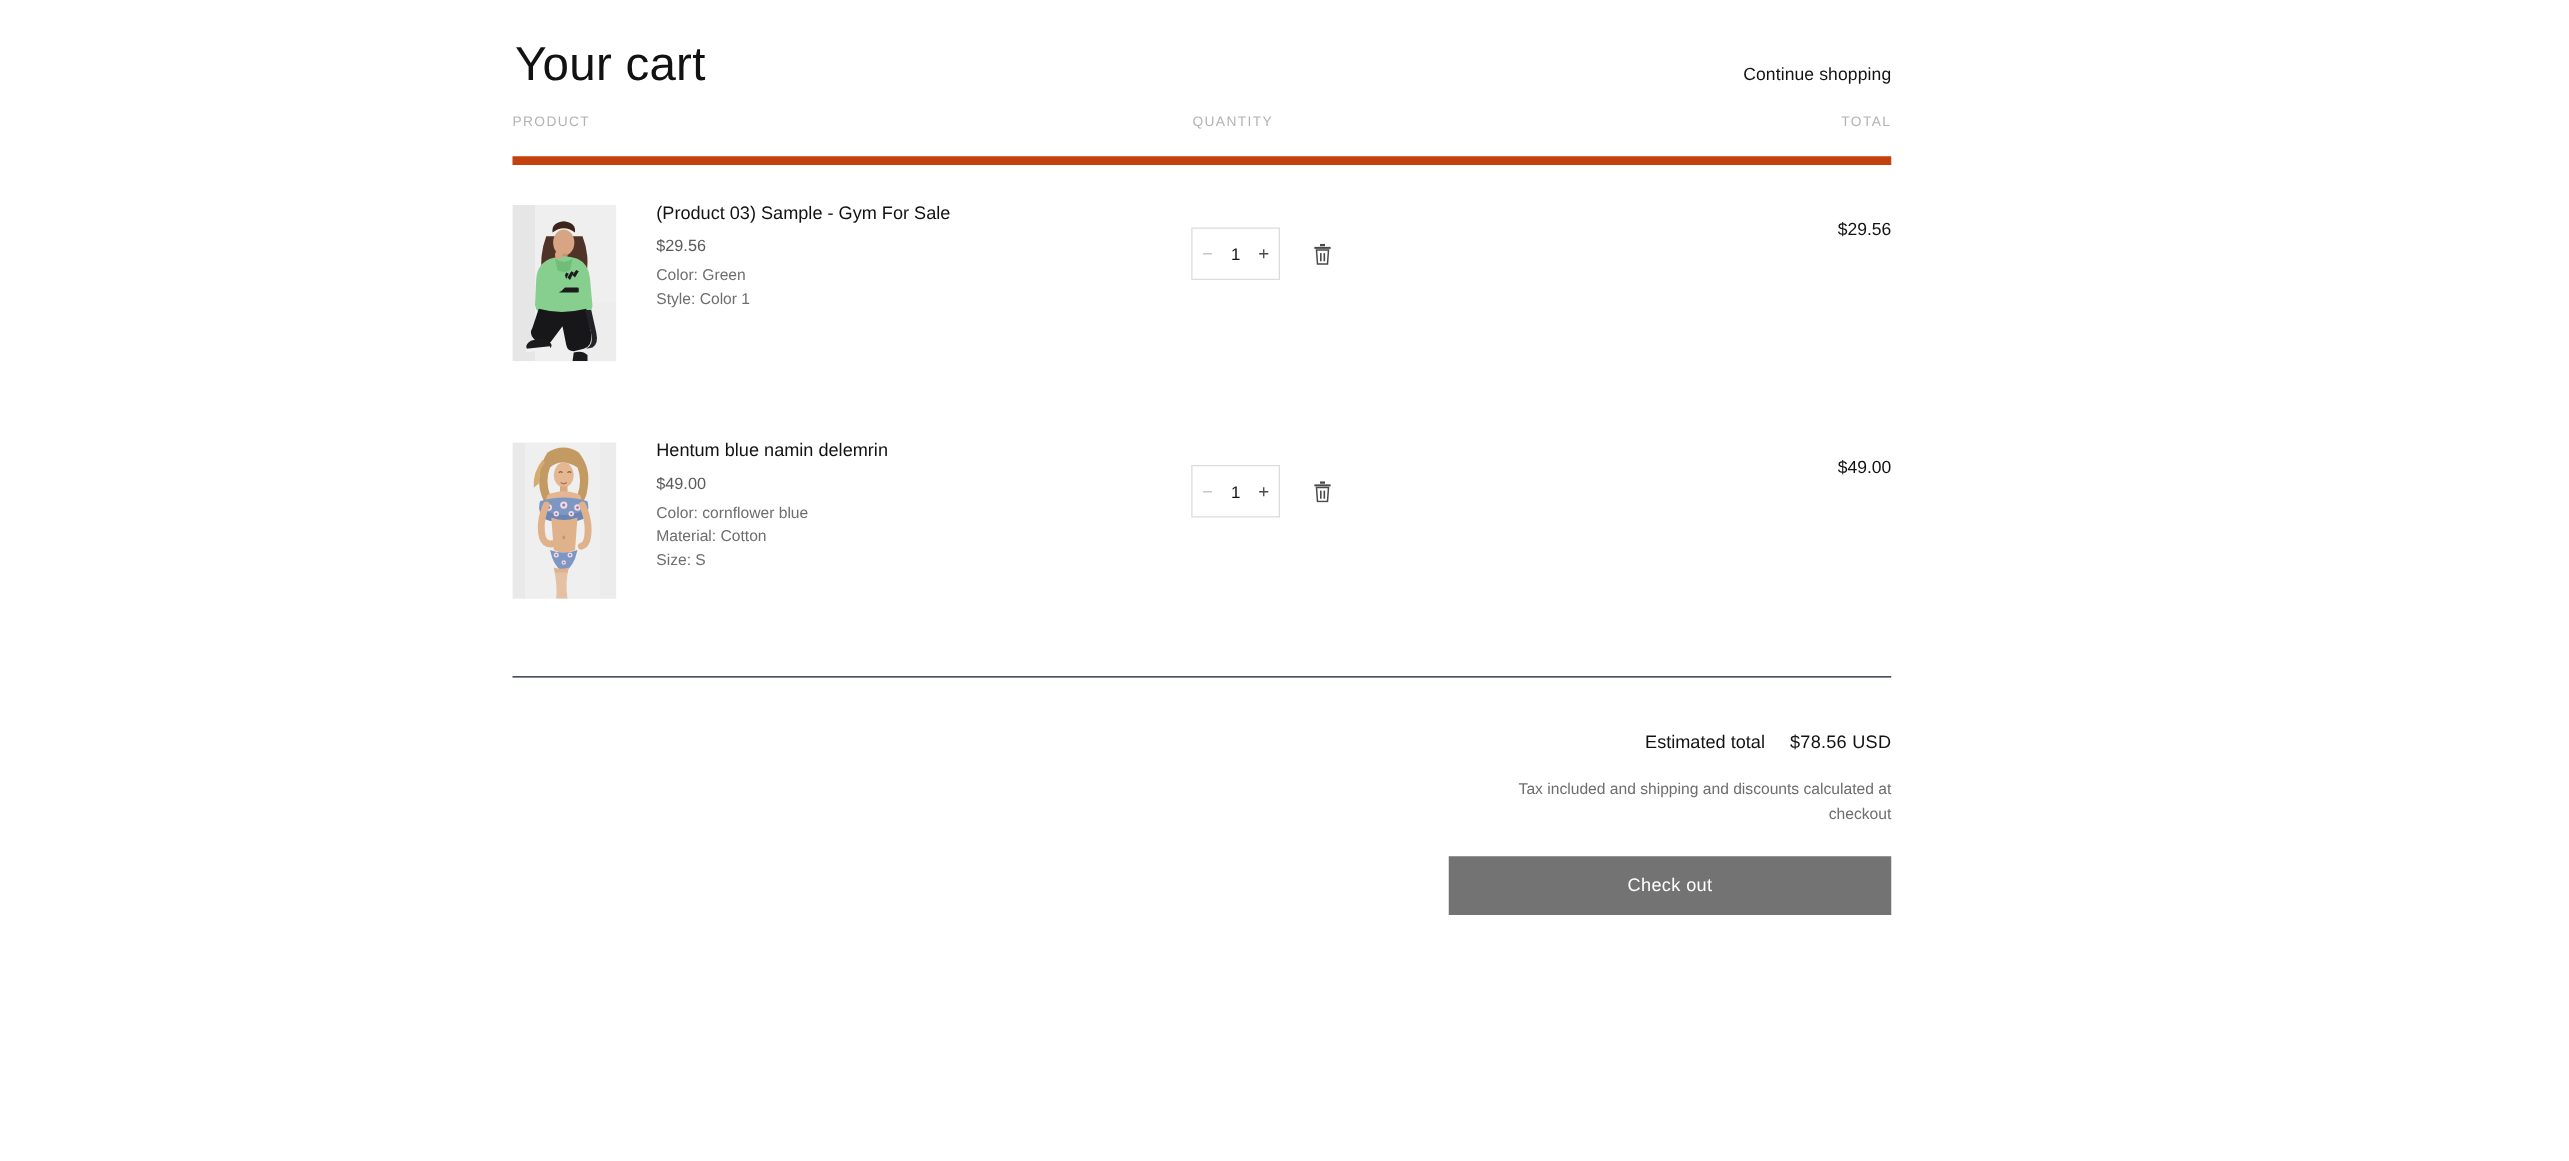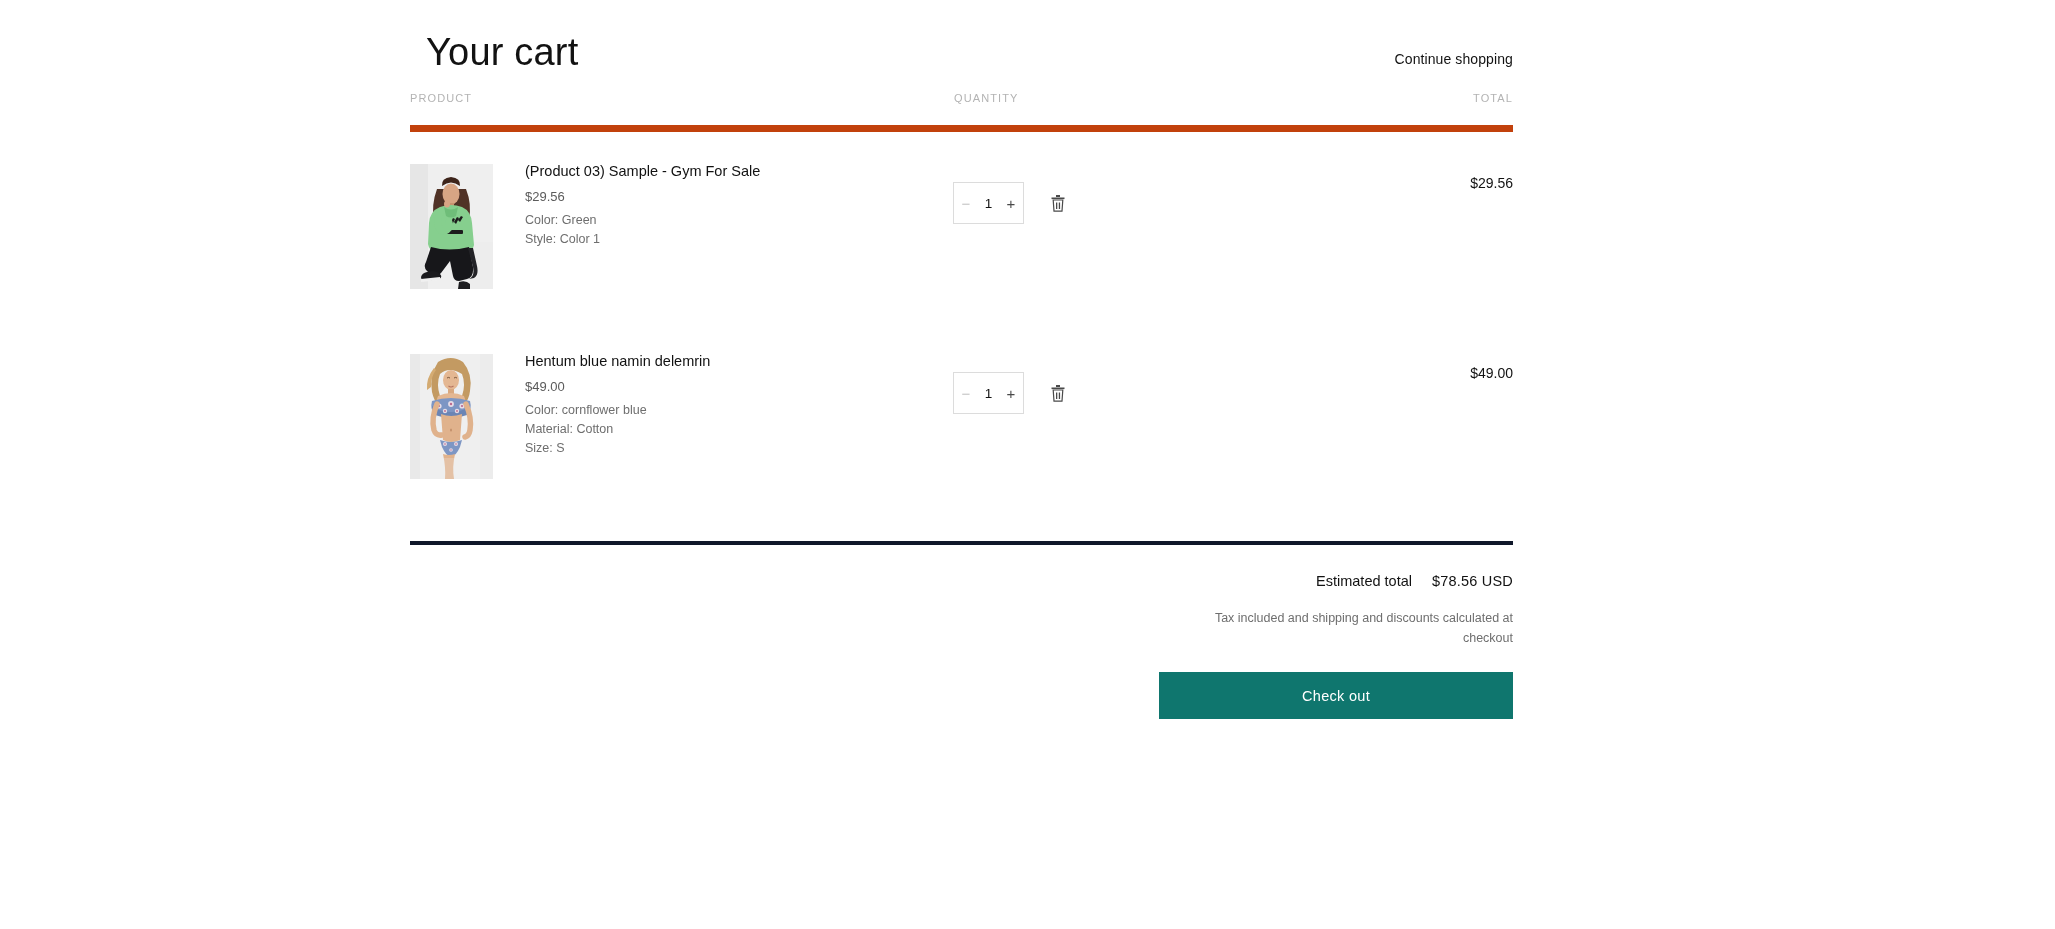--- a/index.html
+++ b/index.html
@@ -26,21 +26,21 @@
     width: 1103px;
   }
 
   
   .cart-header {
     position: relative;
     height: 92px;
   }
   .cart-title {
     position: absolute;
-    left: 16px;
+    left: 2px;
     top: 32px;
     font-size: 38px;
     font-weight: 400;
     letter-spacing: 0.2px;
     line-height: 1.1;
     color: #121212;
     margin: 0;
   }
   .continue-shopping {
     position: absolute;
@@ -174,22 +174,22 @@
     right: 0;
     top: 43px;
     font-size: 14px;
     color: #121212;
   }
 
   
   .cart-footer {
     position: relative;
     margin-top: 29px;
-    border-top: 4px solid #0f172a;
-    padding-top: 28px;
+    border-top: 1px solid #0f172a;
+    padding-top: 44px;
     text-align: right;
   }
   .totals-line {
     font-size: 14.5px;
     color: #121212;
     margin-bottom: 19px;
   }
   .totals-label { margin-right: 16px; }
   .totals-value { letter-spacing: 0.2px; }
   .tax-note {
@@ -198,21 +198,21 @@
     line-height: 1.6;
     width: 310px;
     margin-left: auto;
     margin-bottom: 24px;
   }
   .checkout-btn {
     display: block;
     margin-left: auto;
     width: 354px;
     height: 47px;
-    background: #0f766e;
+    background: #737373;
     color: #ffffff;
     font-size: 14.5px;
     letter-spacing: 0.3px;
     border: none;
     cursor: pointer;
     font-family: "Liberation Sans", sans-serif;
   }
 </style>
 </head>
 <body>

